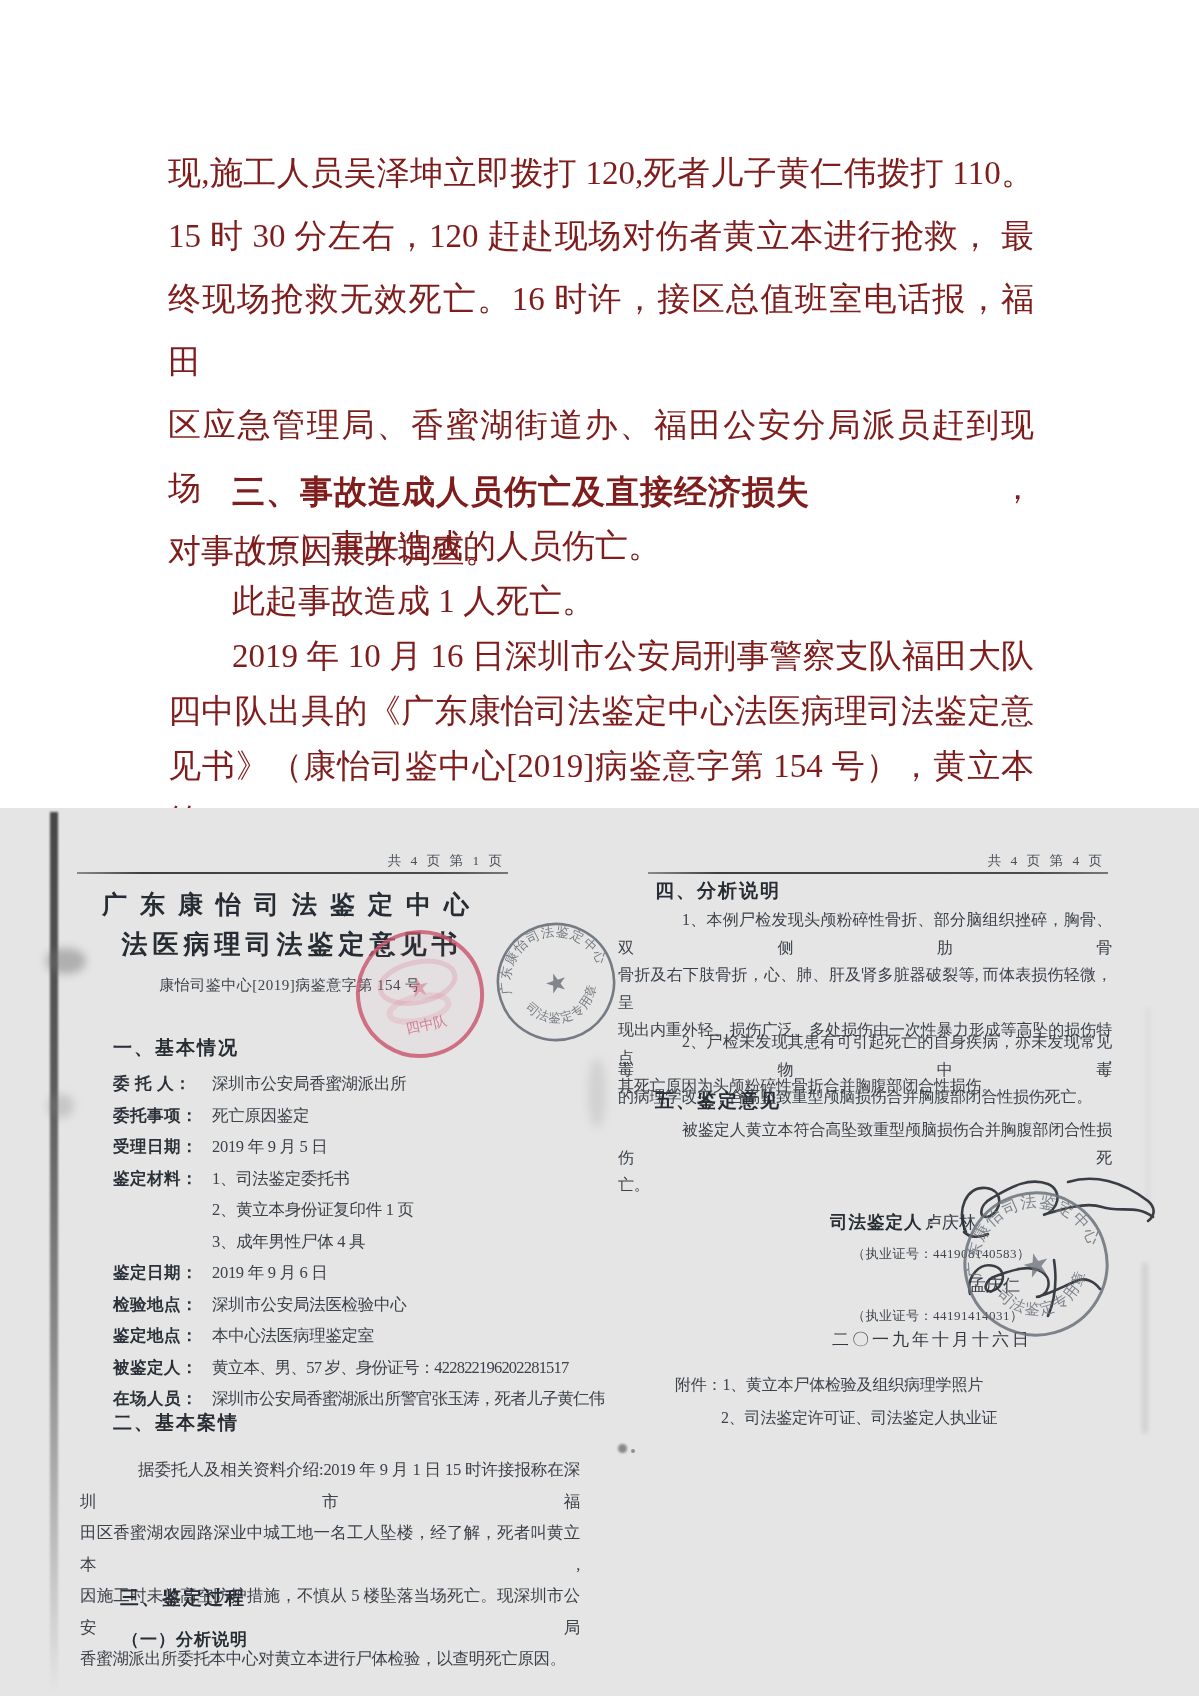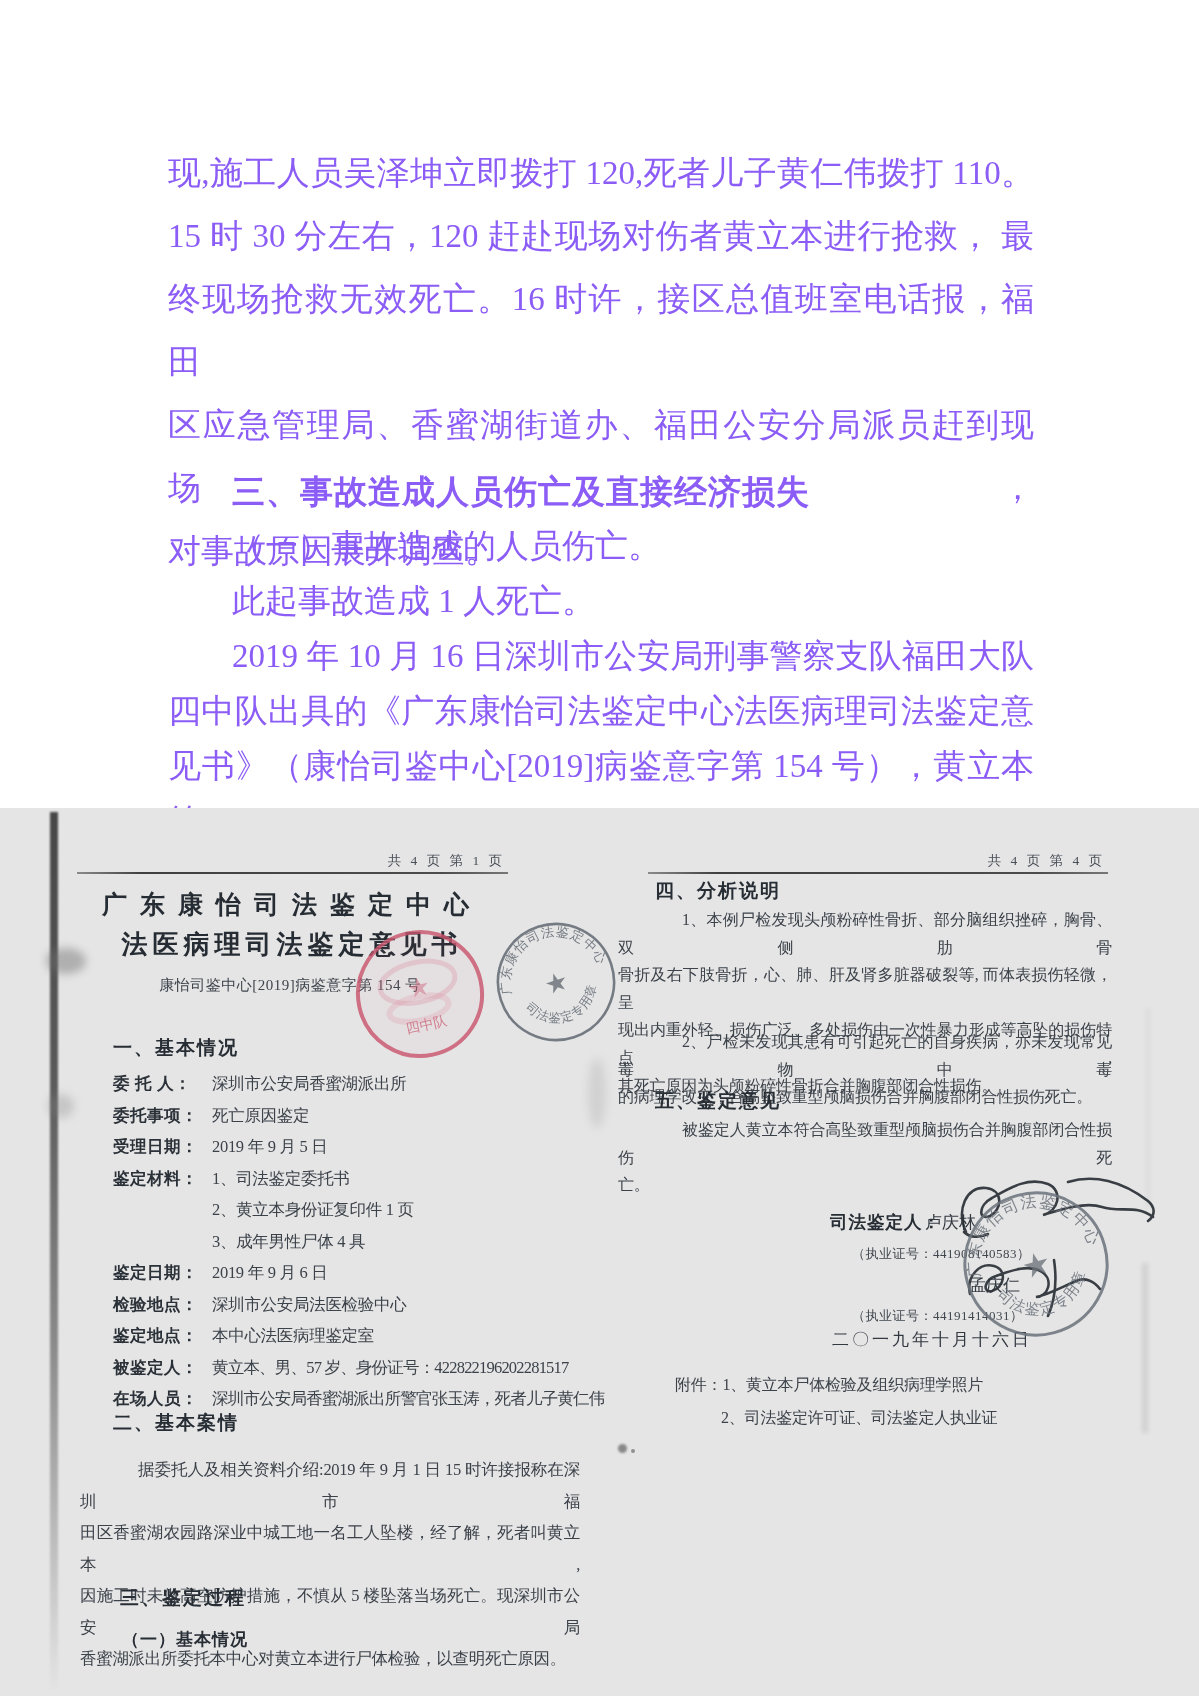--- a/index.html
+++ b/index.html
@@ -4,21 +4,21 @@
 <style>
   * { margin:0; padding:0; box-sizing:border-box; }
   html,body { background:#ffffff; }
   body {
     width:1199px; height:1696px; position:relative; overflow:hidden;
     font-family:"Liberation Serif","DejaVu Serif",serif;
   }
   .abs { position:absolute; }
 
   
-  .report-block { left:168px; width:866px; color:#8b5cf6; }
+  .report-block { left:168px; width:866px; color:#7f1d1d; }
   .rline { font-size:33px; line-height:63px; white-space:nowrap; }
   .rblockB .rline { line-height:55px; }
   .jl { white-space:normal; text-align:justify; text-align-last:justify; }
   .ind { text-indent:64px; }
   .rhead { font-family:"Liberation Sans","DejaVu Sans",sans-serif; font-weight:700; letter-spacing:1px; }
 
   
   .scan-area { left:0; top:808px; width:1199px; height:888px; background:#e5e5e5; }
   .scan { color:#3c424a; }
   .pagehead { font-size:13.5px; letter-spacing:3px; color:#4a5058; text-align:right; }
@@ -138,21 +138,21 @@
   <div class="abs sec" style="left:113px;top:602px;">二、基本案情</div>
 
   <div class="abs" style="left:80px;top:646px;width:500px;">
     <div class="bodyline jl2" style="text-indent:58px;">据委托人及相关资料介绍:2019 年 9 月 1 日 15 时许接报称在深圳市福</div>
     <div class="bodyline jl2">田区香蜜湖农园路深业中城工地一名工人坠楼，经了解，死者叫黄立本,</div>
     <div class="bodyline jl2">因施工时未做高空防护措施，不慎从 5 楼坠落当场死亡。现深圳市公安局</div>
     <div class="bodyline">香蜜湖派出所委托本中心对黄立本进行尸体检验，以查明死亡原因。</div>
   </div>
 
   <div class="abs sec" style="left:120px;top:777px;">三、鉴定过程</div>
-  <div class="abs sec" style="left:122px;top:820px;font-size:17px;letter-spacing:1px;">（一）基本情况</div>
+  <div class="abs sec" style="left:122px;top:820px;font-size:17px;letter-spacing:1px;">（一）分析说明</div>
 
   <div class="abs pagehead" style="left:645px;top:44px;width:460px;">共 4 页  第 4 页</div>
   <div class="abs rule" style="left:648px;top:64px;width:460px;"></div>
 
   <div class="abs sec" style="left:655px;top:70px;">四、分析说明</div>
 
   <div class="abs" style="left:618px;top:98px;width:494px;">
     <div class="bodyline2 jl2" style="text-indent:64px;">1、本例尸检发现头颅粉碎性骨折、部分脑组织挫碎，胸骨、双侧肋骨</div>
     <div class="bodyline2 jl2">骨折及右下肢骨折，心、肺、肝及肾多脏器破裂等, 而体表损伤轻微，呈</div>
     <div class="bodyline2 jl2">现出内重外轻、损伤广泛、多处损伤由一次性暴力形成等高坠的损伤特点,</div>

